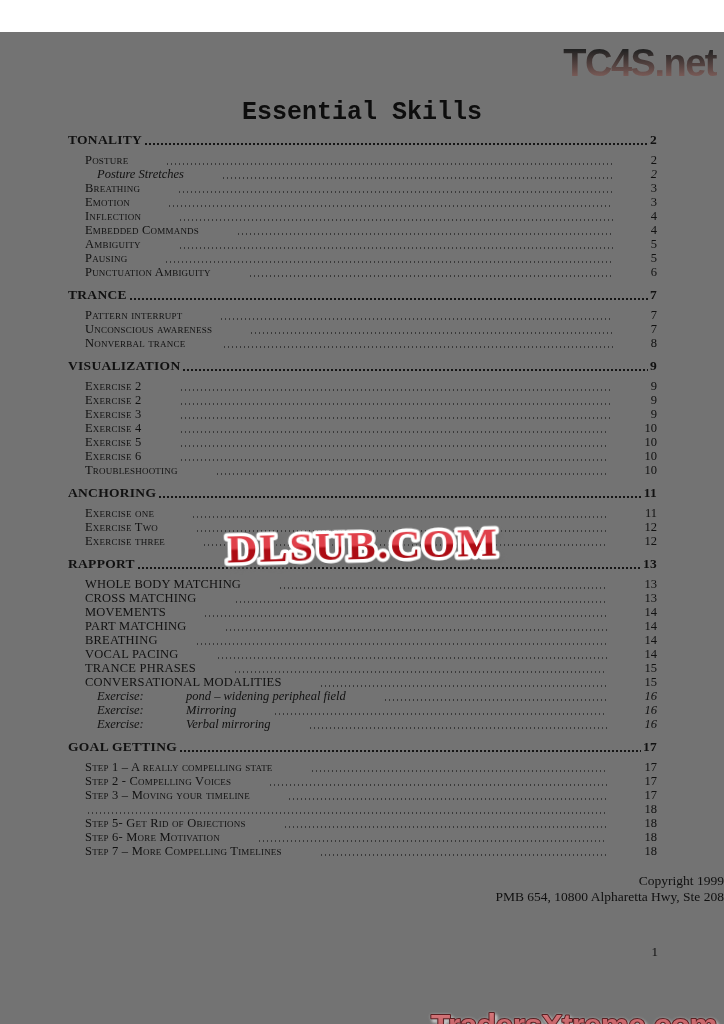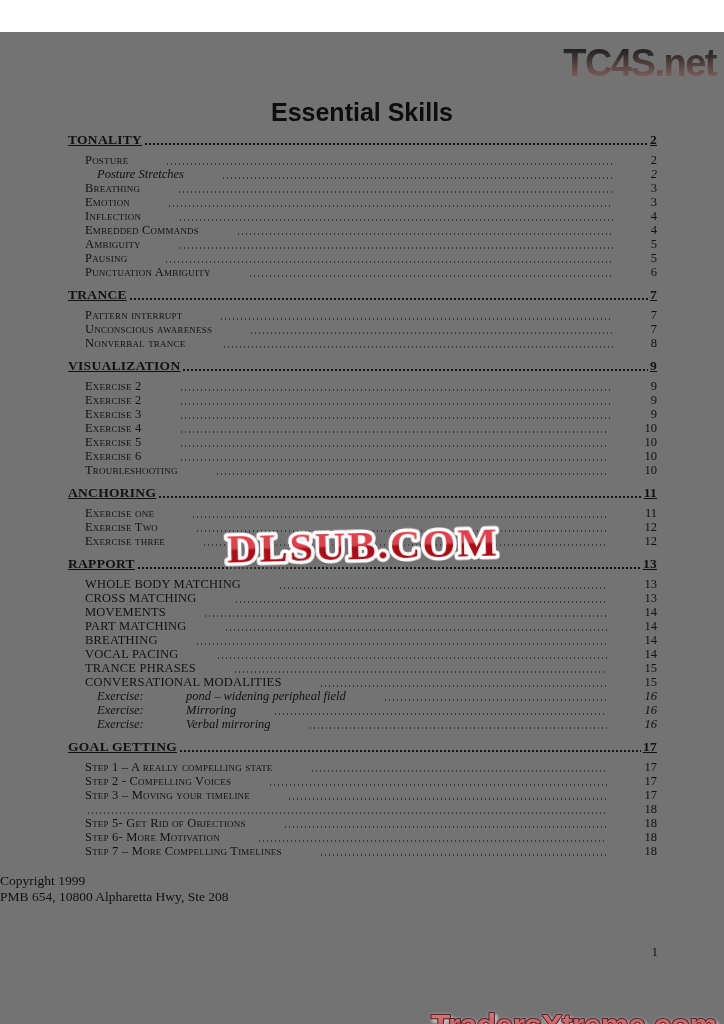--- a/index.html
+++ b/index.html
@@ -9,28 +9,28 @@
   }
   
   .logo{position:absolute;top:4px;right:4px;}
   .logo-text{
     font-family:"Liberation Sans",sans-serif;font-weight:bold;
     font-size:38px;letter-spacing:-1.5px;
   }
   
   .title{
     position:absolute;top:66px;left:0;right:0;margin:0;text-align:center;
-    font-family:Liberation Sans, sans-serif;font-weight:bold;font-size:25px;
+    font-family:Liberation Mono, monospace;font-weight:bold;font-size:25px;
     color:#0d0d0d;letter-spacing:0;
   }
   
   .toc{position:absolute;top:100px;left:68px;right:67px;}
   .sec-row{
     display:flex;align-items:center;font-weight:bold;font-size:13.5px;
-    line-height:15px;margin:8px 0 6px 0;letter-spacing:0.3px;text-decoration:underline;
+    line-height:15px;margin:8px 0 6px 0;letter-spacing:0.3px;
   }
   .sec-row.first{margin-top:0;}
   .item-row{display:flex;align-items:baseline;font-size:12.5px;line-height:14px;gap:36px;}
   .indent1{padding-left:17px;}
   .indent2{padding-left:29px;}
   .smallcaps .item-label,.smallcaps .item-prefix{font-variant:small-caps;letter-spacing:0.2px;}
   .caps .item-label{letter-spacing:0.2px;}
   .italic{font-style:italic;}
   .item-prefix{white-space:pre;width:53px;flex:none;}
   .item-label,.sec-title{white-space:pre;}
@@ -44,21 +44,21 @@
   }
   .item-page,.sec-page{flex:none;}
   
   .watermark{position:absolute;top:482px;left:207px;transform:rotate(-1.5deg);}
   .wm-text{
     font-family:"Liberation Serif",serif;font-weight:bold;font-size:41px;
     letter-spacing:2px;paint-order:stroke;stroke-linejoin:round;
   }
   
   .footer{
-    position:absolute;top:841px;left:0;right:0;text-align:left;
+    position:absolute;top:841px;left:0;right:0;text-align:right;
     font-size:13.5px;line-height:16px;color:#101010;
   }
   
   .pagenum{position:absolute;top:912px;right:66px;font-size:13px;}
   
   .banner{position:absolute;bottom:5px;right:1px;}
   .banner-text{
     font-family:"Liberation Sans",sans-serif;font-weight:bold;font-size:30px;
     letter-spacing:-0.5px;paint-order:stroke;stroke-linejoin:round;
   }

